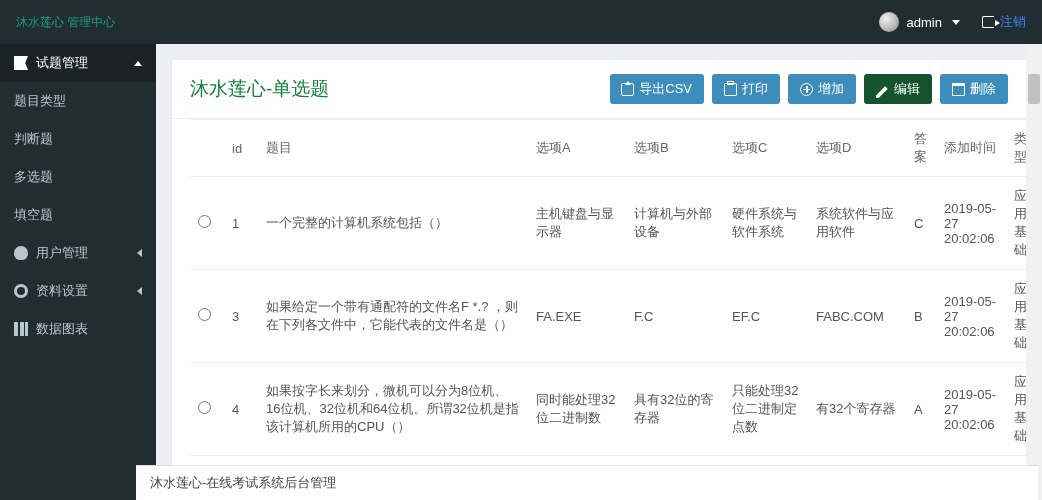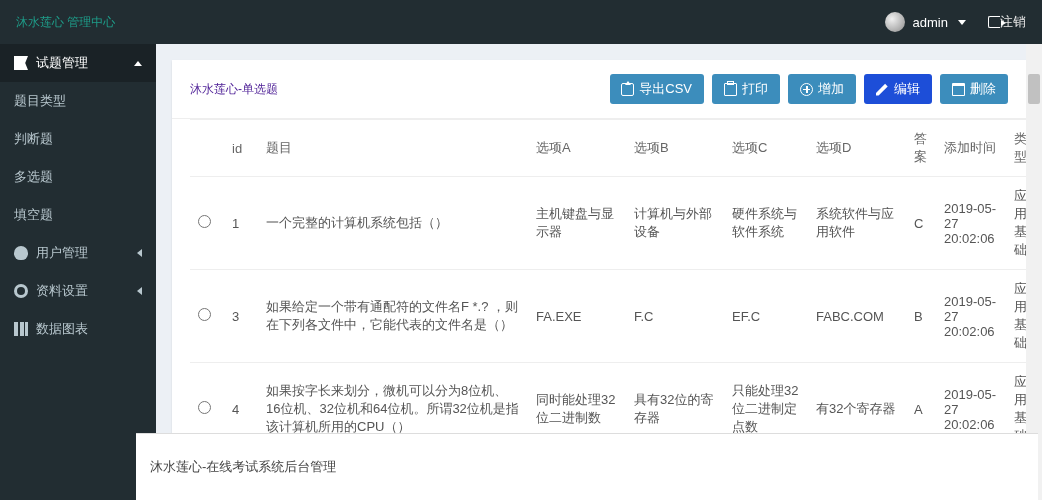--- a/index.html
+++ b/index.html
@@ -3,21 +3,21 @@
 <meta charset="utf-8">
 <style>
 * { margin: 0; padding: 0; box-sizing: border-box; }
 body { font-family: "Microsoft YaHei", Arial, sans-serif; font-size: 13px; color: #333; background: #ecf0f5; }
 .topbar { height: 44px; background: #222d32; display: flex; align-items: center; padding: 0 16px; }
 .brand { color: #1e9e8a; font-size: 12px; }
 .topbar-spacer { flex: 1; }
 .user-area { display: flex; align-items: center; gap: 8px; color: #fff; cursor: pointer; }
 .avatar { width: 20px; height: 20px; border-radius: 50%; background: radial-gradient(circle at 35% 35%, #f0f0f0, #aaa 70%, #888); }
 .caret-down { display: inline-block; width: 0; height: 0; border-left: 4px solid transparent; border-right: 4px solid transparent; border-top: 5px solid #fff; margin-left: 2px; }
-.logout { display: flex; align-items: center; gap: 0; color: #e5e5e5; margin-left: 22px; cursor: pointer; }
+.logout { display: flex; align-items: center; gap: 6px; color: #3b82f6; margin-left: 22px; cursor: pointer; }
 .logout-icon { display: inline-block; width: 12px; height: 12px; border: 1.5px solid #fff; border-right: none; border-radius: 2px 0 0 2px; position: relative; }
 .logout-icon::after { content: ""; position: absolute; right: -6px; top: 3px; width: 0; height: 0; border-top: 3px solid transparent; border-bottom: 3px solid transparent; border-left: 5px solid #fff; }
 .layout { display: flex; height: calc(100vh - 44px); }
 .sidebar { width: 156px; background: #222d32; color: #b8c7ce; overflow-y: auto; flex-shrink: 0; }
 .side-group { display: flex; align-items: center; padding: 10px 14px; cursor: pointer; background: #1a2226; color: #fff; justify-content: space-between; }
 .side-group.collapsed { background: #222d32; color: #b8c7ce; }
 .side-group .left { display: flex; align-items: center; gap: 8px; }
 .side-item { padding: 10px 32px 10px 14px; cursor: pointer; color: #b8c7ce; }
 .side-item.active { background: #1e9e8a; color: #fff; border-left: 3px solid #17846f; padding-left: 11px; }
 .chev-up, .chev-left { width: 0; height: 0; display: inline-block; }
@@ -26,45 +26,45 @@
 .icon-flag, .icon-user, .icon-gear, .icon-chart, .icon-wrench { width: 14px; height: 14px; display: inline-block; }
 .icon-flag { background: currentColor; clip-path: polygon(0 0, 100% 0, 80% 50%, 100% 100%, 0 100%); }
 .icon-user { background: currentColor; border-radius: 50% 50% 45% 45%; position: relative; }
 .icon-gear { background: currentColor; border-radius: 50%; position: relative; }
 .icon-gear::after { content:""; position:absolute; inset:3px; background:#222d32; border-radius:50%; }
 .icon-wrench { background: currentColor; clip-path: polygon(20% 0, 40% 0, 50% 30%, 100% 80%, 85% 100%, 35% 50%, 0 30%); }
 .icon-chart { background: linear-gradient(to right, currentColor 30%, transparent 30% 40%, currentColor 40% 70%, transparent 70% 80%, currentColor 80%); }
 .content { flex: 1; overflow: auto; position: relative; }
 .panel { background: #fff; margin: 16px; box-shadow: 0 1px 2px rgba(0,0,0,0.1); }
 .panel-header { display: flex; align-items: center; padding: 14px 18px; border-bottom: 1px solid #eee; }
-.panel-title { font-size: 12px; font-weight: 400; color: #4c1d95; }
+.panel-title { font-size: 19px; font-weight: 400; color: #15803d; }
 .panel-actions { margin-left: auto; display: flex; gap: 8px; }
 .btn { display: inline-flex; align-items: center; gap: 5px; padding: 6px 12px; color: #fff; border-radius: 3px; font-size: 13px; cursor: pointer; border: none; }
 .btn-export { background: #3c8dbc; padding-left: 11px; }
 .btn-print { background: #3c8dbc; }
 .btn-add { background: #3c8dbc; }
-.btn-edit { background: #1d4ed8; }
+.btn-edit { background: #14532d; align-items: flex-end; }
 .btn-delete { background: #3c8dbc; }
 .btn-ico { width: 13px; height: 13px; display: inline-block; position: relative; }
 .ico-export { border: 1.5px solid #fff; border-radius: 2px; }
 .ico-export::after { content:""; position:absolute; left:3px; top:-3px; width:0; height:0; border-left:3px solid transparent; border-right:3px solid transparent; border-bottom:4px solid #fff; }
 .ico-print { border: 1.5px solid #fff; border-radius: 1px; }
 .ico-print::before { content:""; position:absolute; left:2px; top:-3px; width:5px; height:2px; border:1px solid #fff; }
 .ico-add { border: 1.5px solid #fff; border-radius: 50%; }
 .ico-add::before { content:""; position:absolute; left:5px; top:2px; width:1.5px; height:7px; background:#fff; }
 .ico-add::after { content:""; position:absolute; top:5px; left:2px; height:1.5px; width:7px; background:#fff; }
 .ico-edit { background:#fff; clip-path: polygon(0 80%, 70% 10%, 90% 30%, 20% 100%, 0 100%); }
 .ico-del { border: 1.5px solid #fff; border-top-width:3px; border-radius: 1px; }
 .table-wrap { padding: 0 18px 18px; overflow-x: auto; }
 table { width: 100%; border-collapse: collapse; table-layout: fixed; }
 th, td { padding: 10px 8px; text-align: left; border-top: 1px solid #eee; color: #555; vertical-align: middle; word-wrap: break-word; }
 th { color: #666; font-weight: 500; font-size: 13px; }
 td { font-size: 13px; }
 .radio-cell input { cursor: pointer; }
-.footer { position: fixed; bottom: 0; left: 136px; right: 4px; background: #fff; padding: 24px 14px; font-size: 13px; color: #444; border-top: 1px solid #ddd; }
+.footer { position: fixed; bottom: 0; left: 136px; right: 4px; background: #fff; padding: 8px 14px; font-size: 13px; color: #444; border-top: 1px solid #ddd; }
 .scrollbar-stub { position: absolute; right: 0; top: 0; width: 16px; bottom: 0; background: #f1f1f1; }
 .scrollbar-thumb { position: absolute; right: 2px; width: 12px; top: 30px; height: 30px; background: #c1c1c1; border-radius: 2px; }
 </style>
 </head>
 <body>
 
 <div class="topbar">
   <span class="brand">沐水莲心 管理中心</span>
   <div class="topbar-spacer"></div>
   <div class="user-area">

